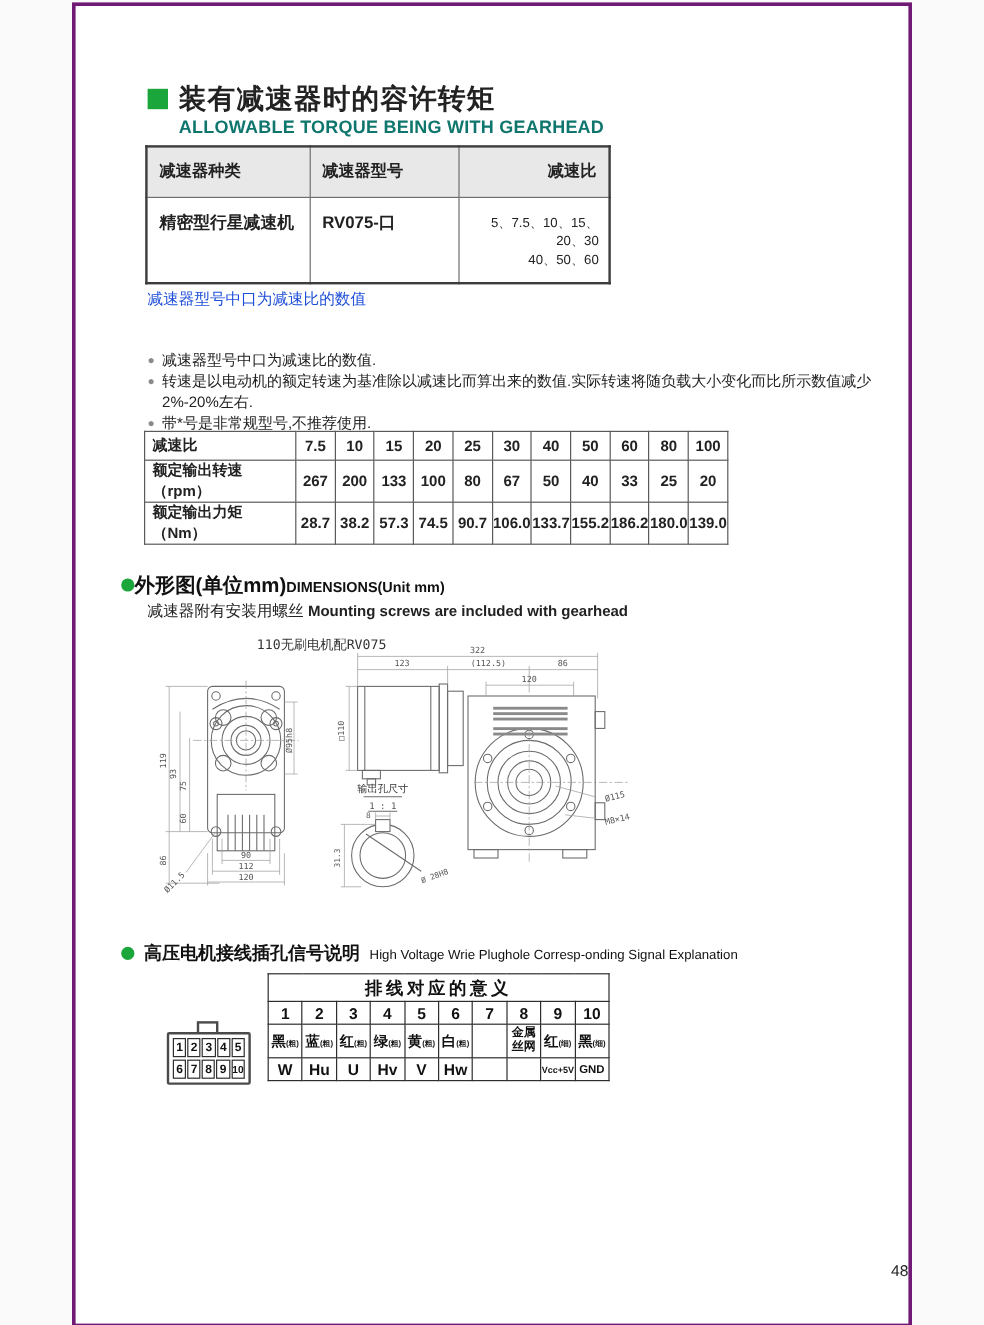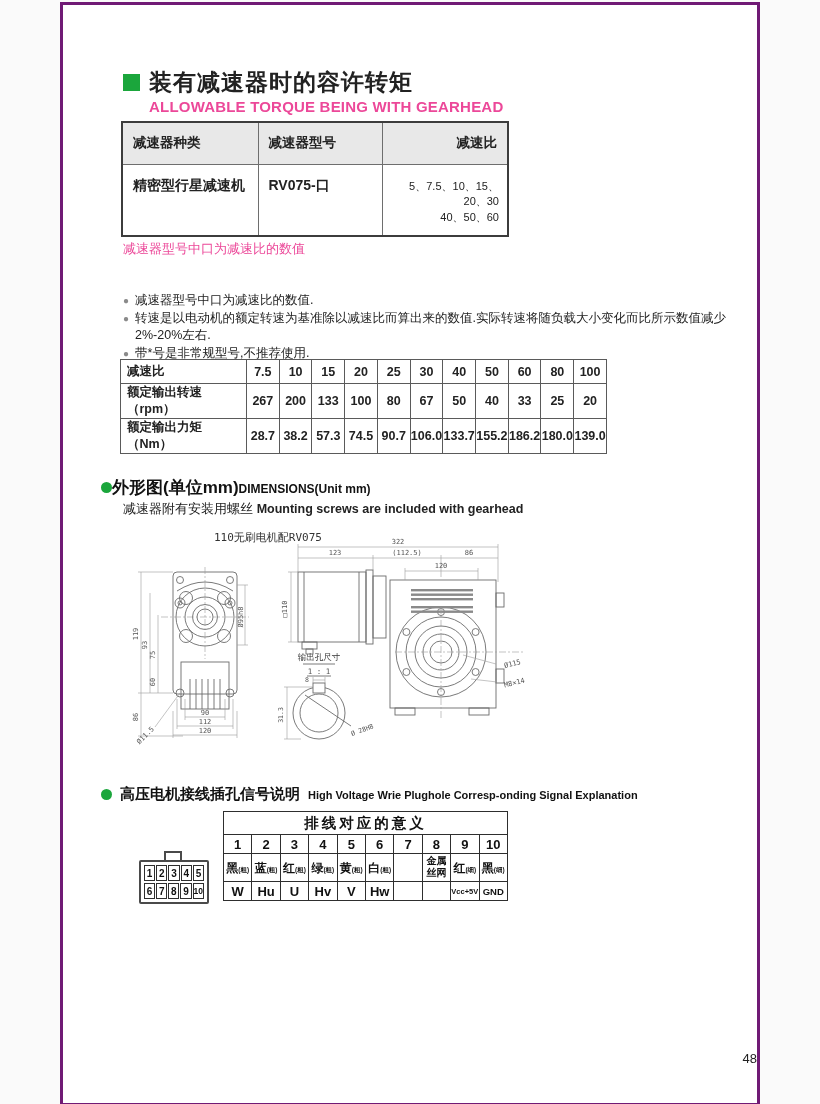--- a/index.html
+++ b/index.html
@@ -5,32 +5,32 @@
   * { margin:0; padding:0; box-sizing:border-box; }
   body { background:#fafafa; font-family:"Liberation Sans", sans-serif; }
   .page { position:relative; width:700px; height:1104px; background:#fff;
           border:3px solid #701a75; margin:2px auto; color:#1a1a1a; overflow:hidden; }
 
   
   .title-block { position:absolute; left:60px; top:62px; }
   .title-row { display:flex; align-items:center; gap:9px; }
   .green-sq { width:17px; height:17px; background:#1ba63c; }
   .title-zh { font-size:23px; font-weight:bold; letter-spacing:1px; color:#222; }
-  .title-en { margin-left:26px; font-size:15px; font-weight:bold; color:#ec4899; letter-spacing:0.2px; }
+  .title-en { margin-left:26px; font-size:15px; font-weight:bold; color:#0f766e; letter-spacing:0.2px; }
 
   
   .tbl1 { position:absolute; left:58px; top:116px; border-collapse:collapse; table-layout:fixed; width:386px; }
   .tbl1 th, .tbl1 td { border:1px solid #6e6e6e; }
   .tbl1 { border:2px solid #3c3c3c; }
   .tbl1 th { background:#e8e8e8; height:42px; font-size:13.5px; font-weight:bold; text-align:left; padding:0 10px; color:#222; }
   .tbl1 th.r { text-align:right; }
   .tbl1 td { height:72px; vertical-align:top; padding:12px 8px 0 10px; font-size:14px; font-weight:bold; color:#222; }
   .tbl1 td.ratios { text-align:right; font-size:11px; font-weight:normal; line-height:1.45; padding-top:14px;padding-left:24px; }
 
-  .tbl1-note { position:absolute; left:60px; top:235px; font-size:13px; font-weight:500; color:#ec4899; }
+  .tbl1-note { position:absolute; left:60px; top:235px; font-size:13px; font-weight:500; color:#1d4ed8; }
 
   
   .notes { position:absolute; left:60px; top:287px; }
   .note-line { display:flex; align-items:flex-start; gap:6px; font-size:12.5px; line-height:17.5px; color:#222; }
   .note-dot { color:#8a8a8a; font-size:10px; line-height:17.5px; }
 
   
   .tbl2 { position:absolute; left:57px; top:354px; border-collapse:collapse; table-layout:fixed; width:487px; }
   .tbl2 { border:1.5px solid #4a4a4a; }
   .tbl2 td { border:1px solid #5a5a5a; height:24px; font-size:12.5px; font-weight:bold; color:#222; text-align:center; padding:0; }
@@ -43,21 +43,21 @@
   .dims-en { font-size:12px; font-weight:bold; color:#111; }
   .dims-sub { position:absolute; left:60px; top:495px; font-size:13px; color:#222; }
   .dims-sub b { font-size:12.5px; }
 
   .drawing-wrap { position:absolute; left:60px; top:522px; width:420px; height:242px; }
   svg text { font-family:"DejaVu Sans Mono","Liberation Mono",monospace; }
 
   
   .wire-header { position:absolute; left:38px; top:780px; display:flex; align-items:baseline; gap:8px; }
   .wire-zh { font-size:15px; font-weight:bold; color:#111; }
-  .wire-en { font-size:11px; font-weight:bold; color:#111; }
+  .wire-en { font-size:11px; font-weight:normal; color:#111; }
 
   
   .plug { position:absolute; left:76px; top:855px; width:70px; height:44px; border:2px solid #4a4a4a; border-radius:2px;
           display:flex; flex-direction:column; justify-content:center; gap:2px; padding:2px 3px; background:#fff; }
   .plug-tab { position:absolute; left:101px; top:846px; width:18px; height:11px; border:2px solid #4a4a4a; background:#fff; }
   .plug-row { display:flex; gap:1px; justify-content:center; }
   .plug-cell { width:11.5px; height:16px; border:1.5px solid #2e2e2e; font-size:10px; font-weight:bold;
                display:flex; align-items:center; justify-content:center; color:#111; }
 
   

